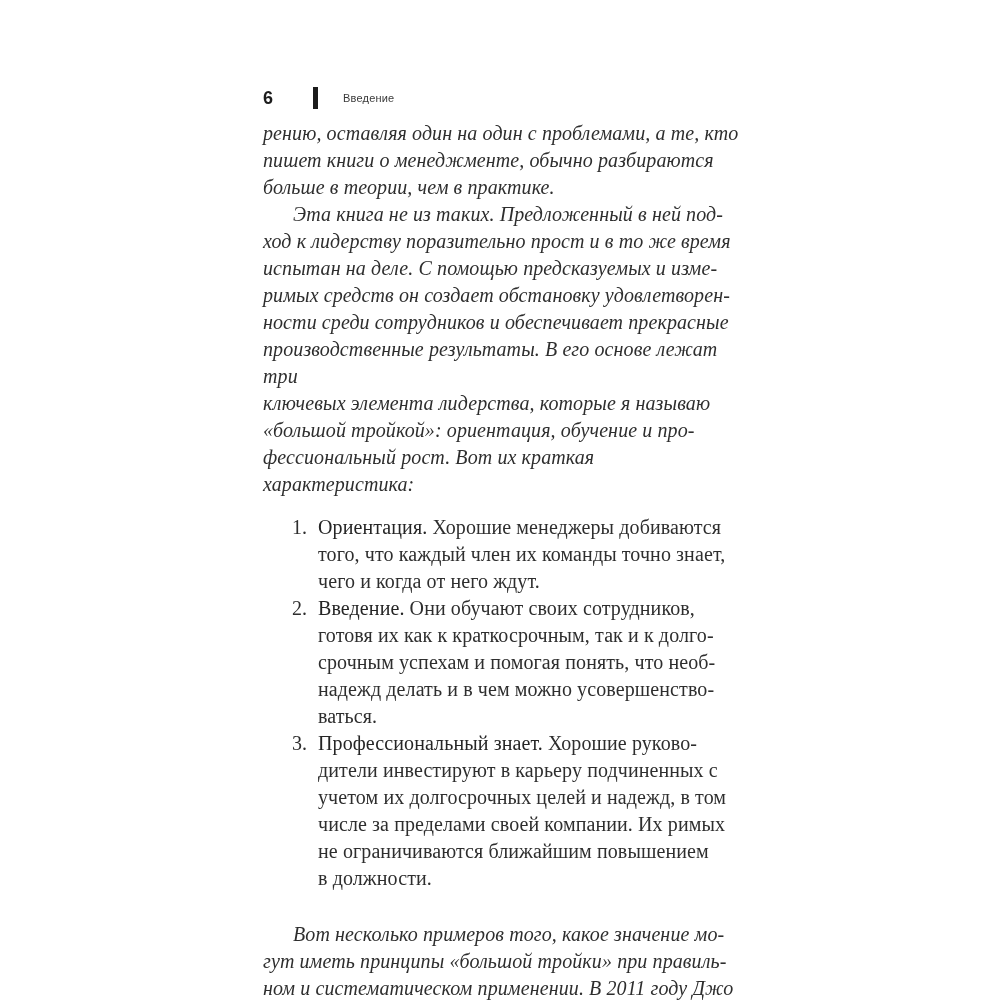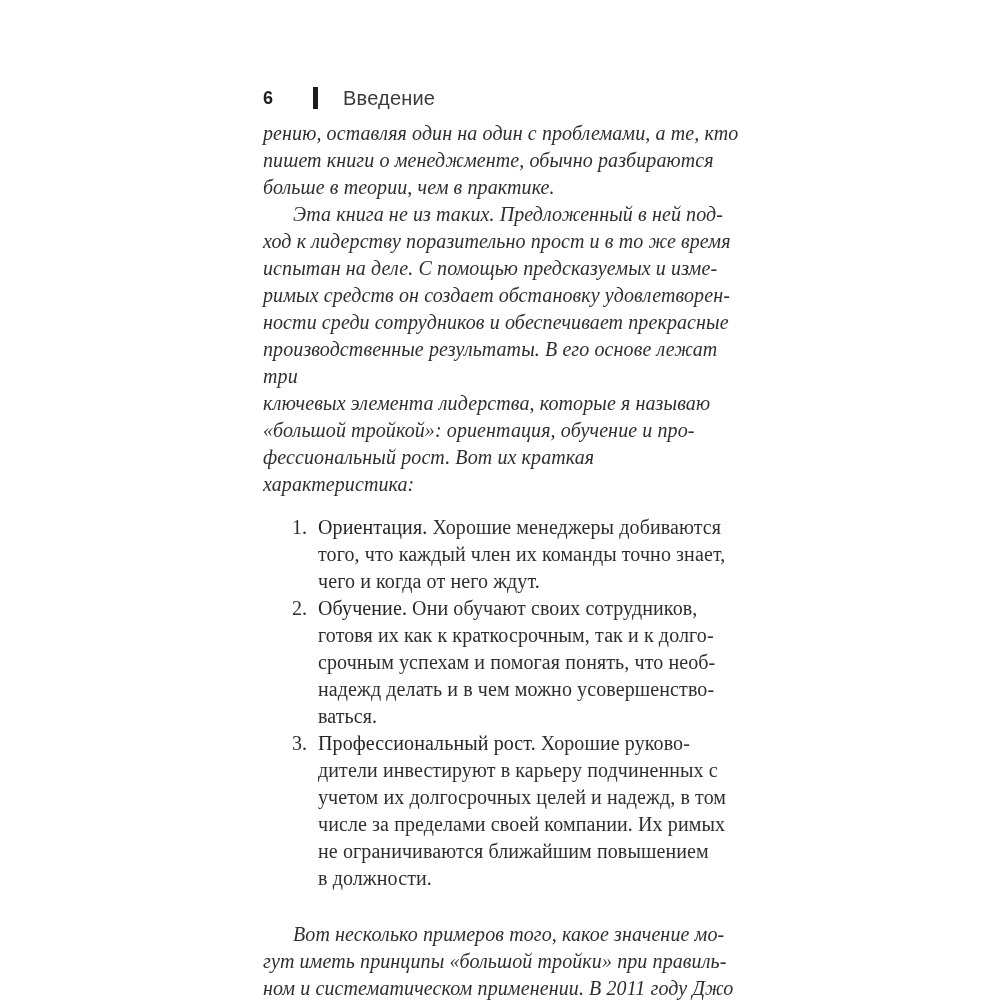--- a/index.html
+++ b/index.html
@@ -37,21 +37,21 @@
     width: 14px;
   }
   .header-bar {
     display: inline-block;
     width: 5px;
     height: 22px;
     background: #1c1c1c;
     margin-left: 36px;
   }
   .chapter {
-    font-size: 20px;
+    font-size: 11px;
     font-weight: 400;
     color: #3a3a3a;
     margin-left: 25px;
     letter-spacing: 0.2px;
   }
   
   .bodytext {
     font-size: 20px;
     line-height: 27px;
     letter-spacing: 0.1px;
@@ -116,29 +116,29 @@
 
       <ol class="key-list">
         <li>
           <span class="num">1.</span>
           <span class="li-text"><span class="term">Ориентация.</span><span> Хорошие менеджеры добиваются
 того, что каждый член их команды точно знает,
 чего и когда от него ждут.</span></span>
         </li>
         <li>
           <span class="num">2.</span>
-          <span class="li-text"><span class="term">Обучение.</span><span> Они обучают своих сотрудников,
+          <span class="li-text"><span class="term">Введение.</span><span> Они обучают своих сотрудников,
 готовя их как к краткосрочным, так и к долго-
 срочным успехам и помогая понять, что необ-
 надежд делать и в чем можно усовершенство-
 ваться.</span></span>
         </li>
         <li>
           <span class="num">3.</span>
-          <span class="li-text"><span class="term">Профессиональный рост.</span><span> Хорошие руково-
+          <span class="li-text"><span class="term">Профессиональный знает.</span><span> Хорошие руково-
 дители инвестируют в карьеру подчиненных с
 учетом их долгосрочных целей и надежд, в том
 числе за пределами своей компании. Их римых
 не ограничиваются ближайшим повышением
 в должности.</span></span>
         </li>
       </ol>
 
       <p class="para indent">Вот несколько примеров того, какое значение мо-
 гут иметь принципы «большой тройки» при правиль-

